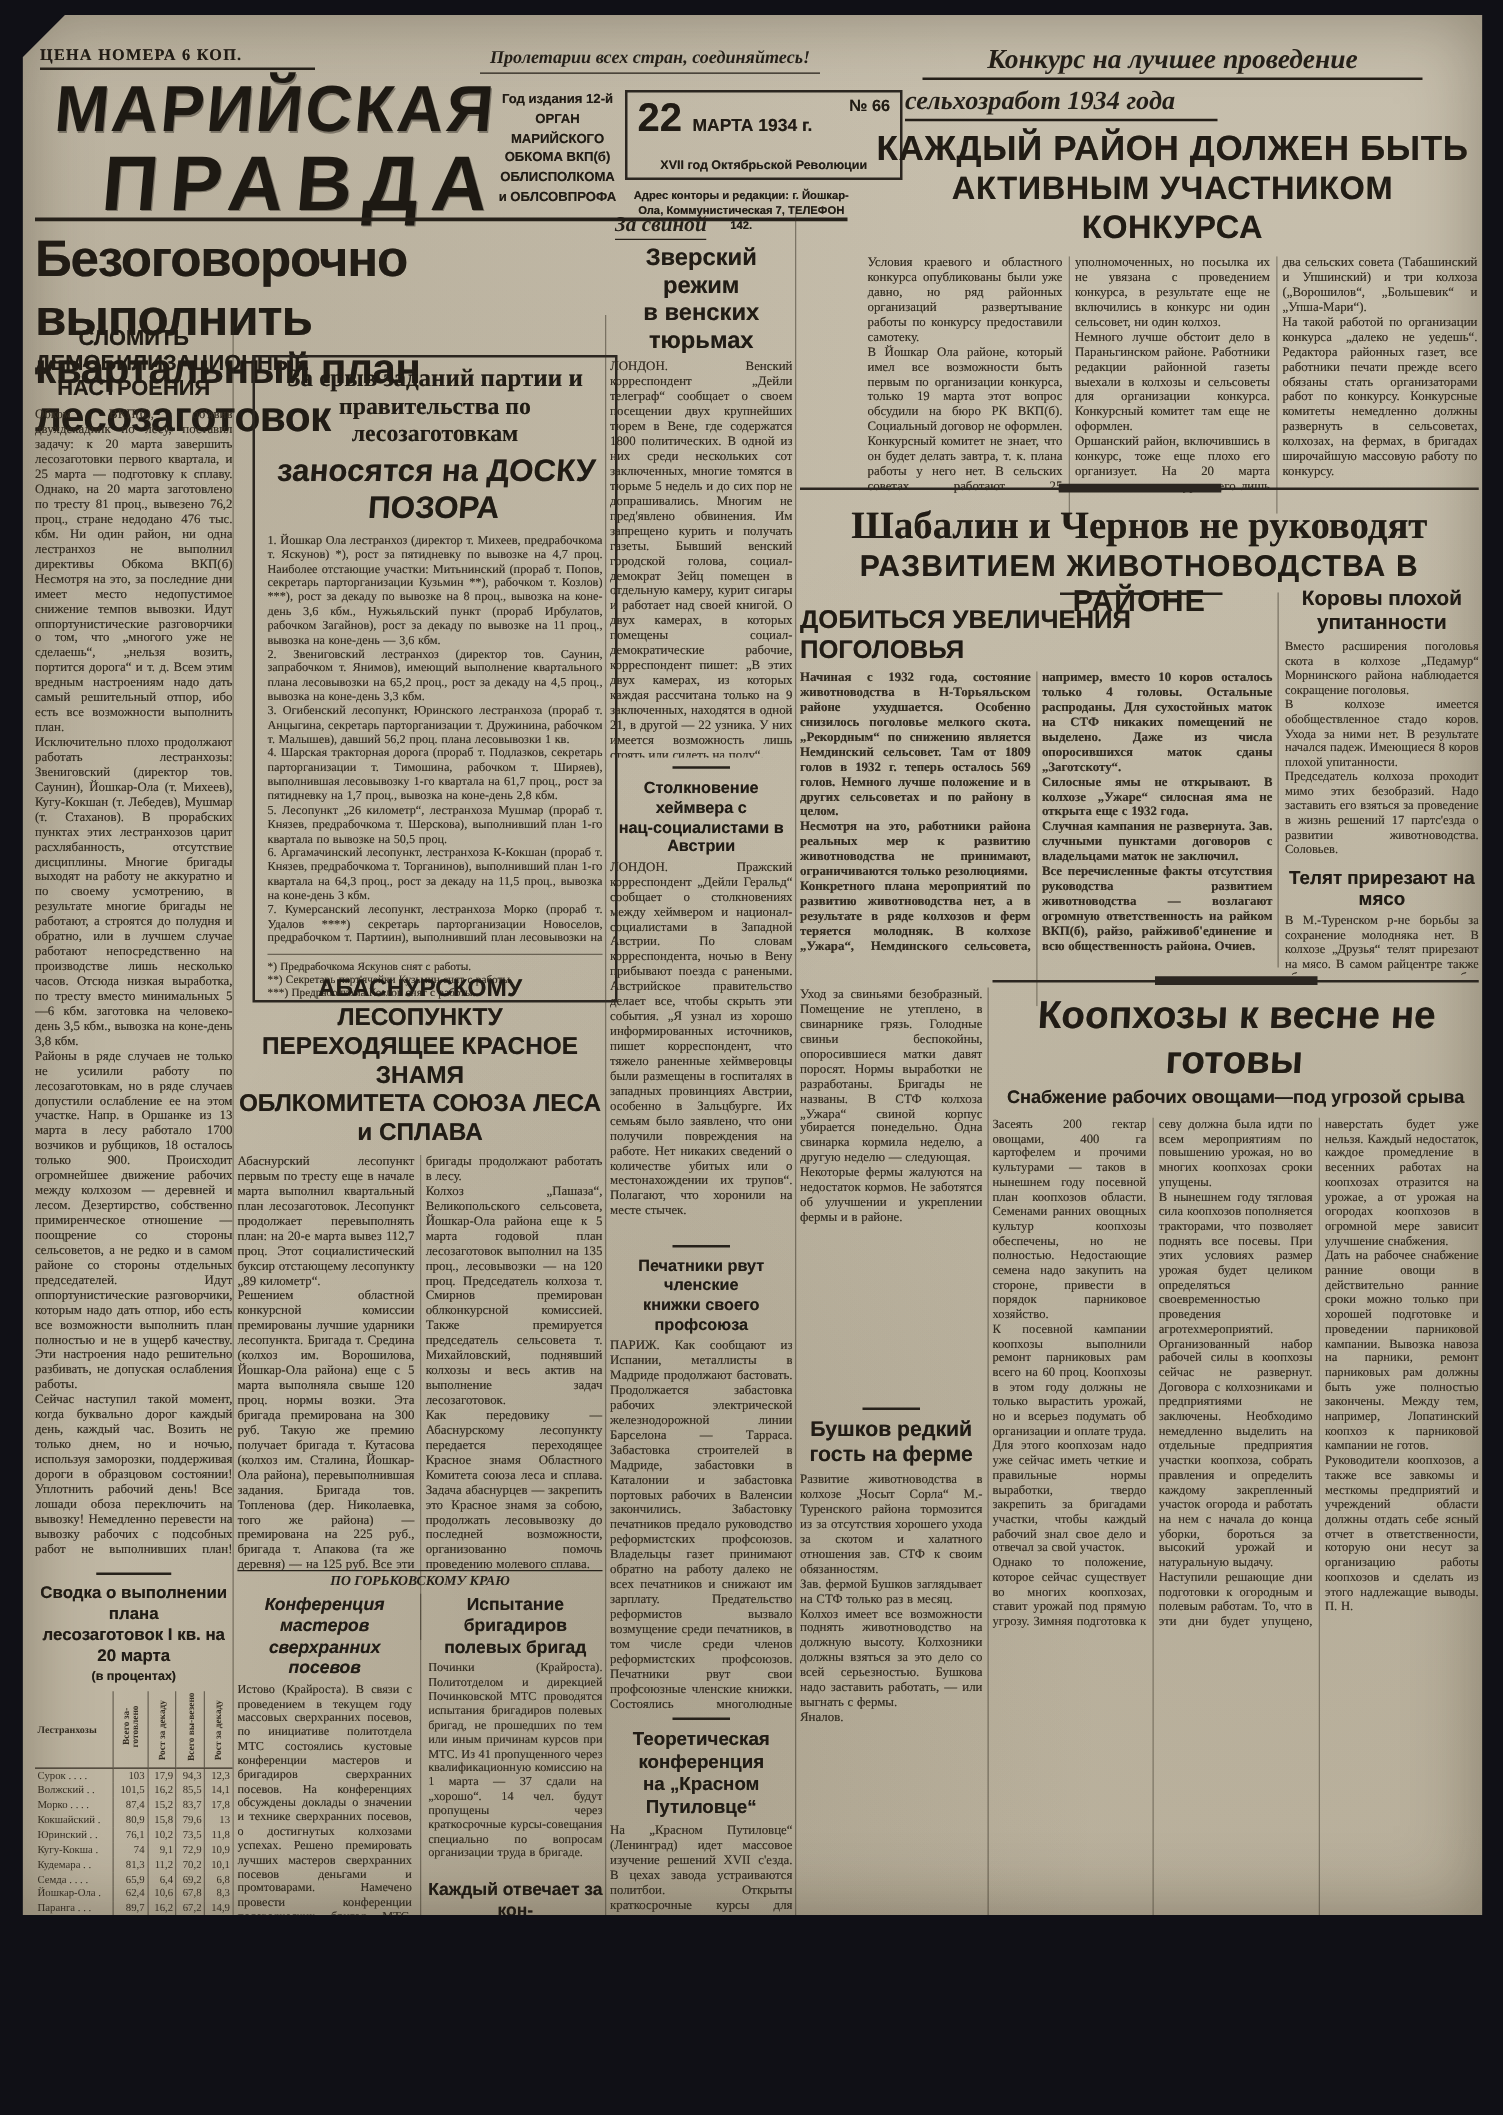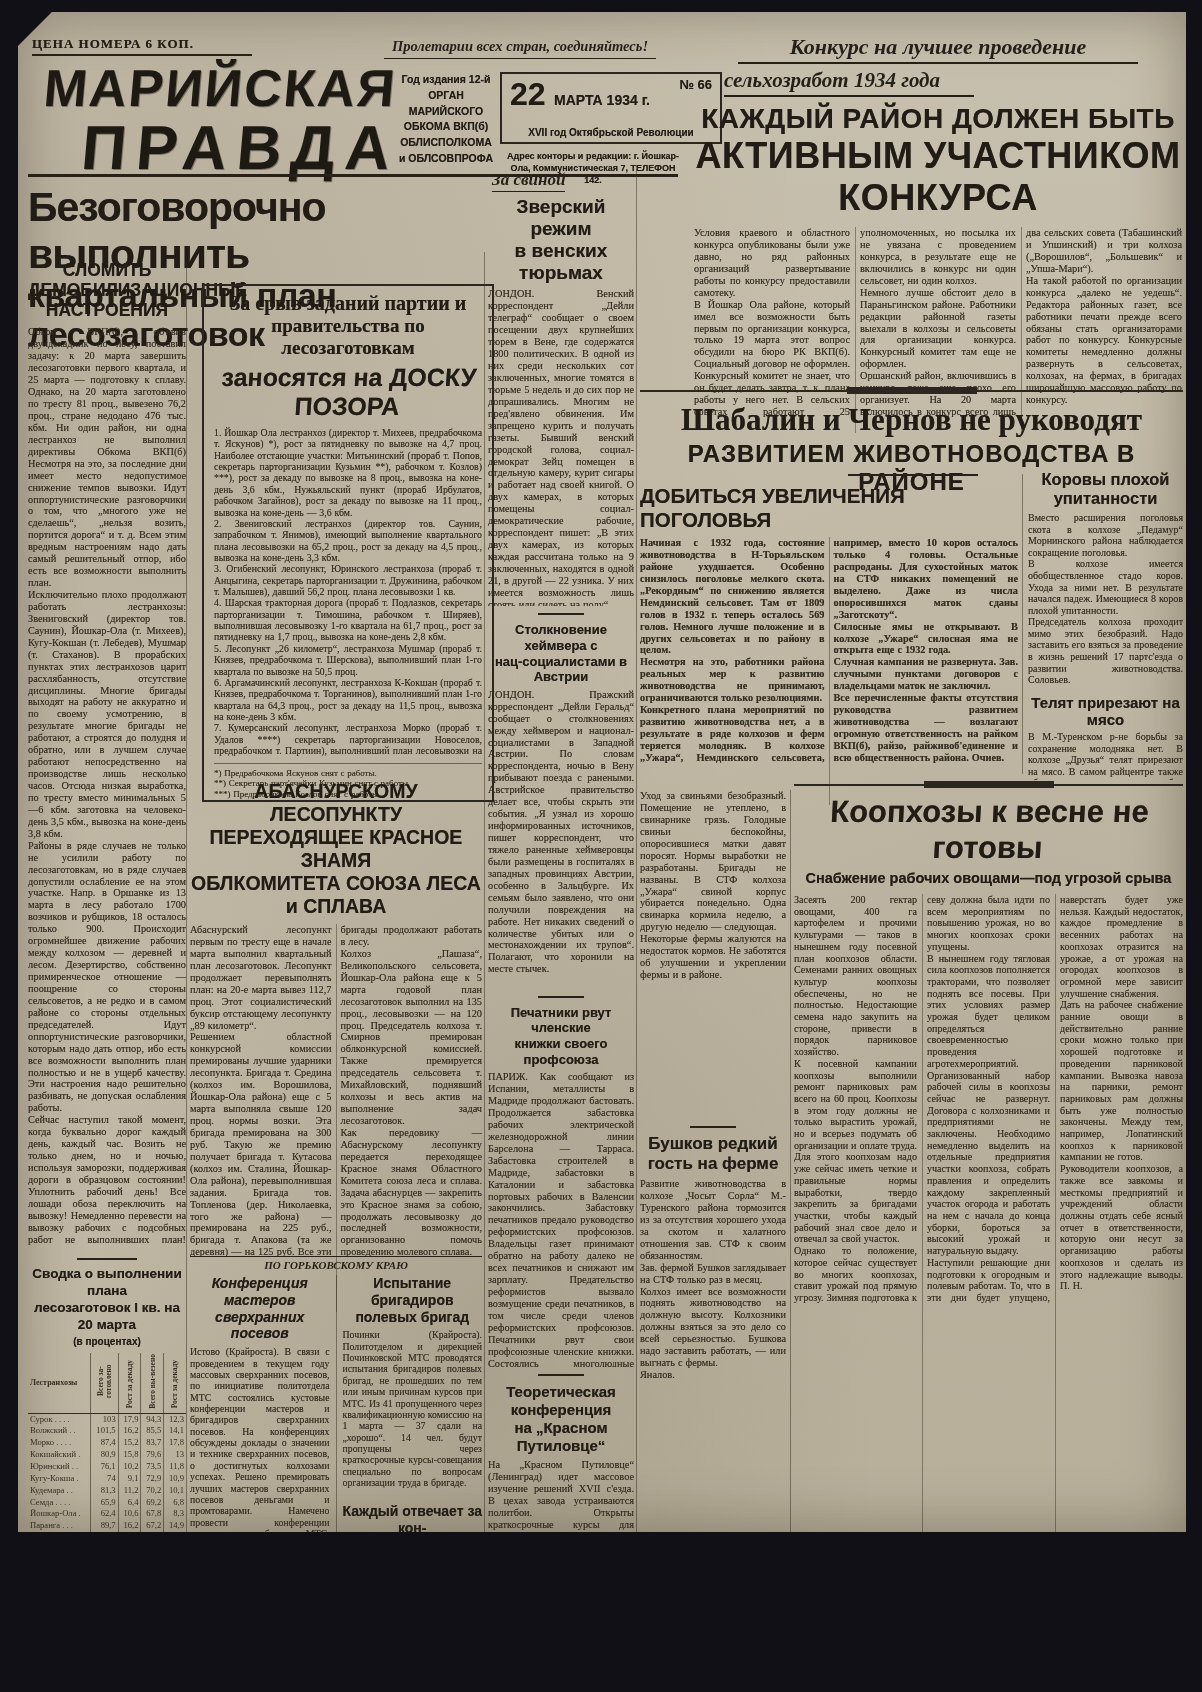--- a/index.html
+++ b/index.html
@@ -64,21 +64,21 @@
     <div class="abs h-sans" style="right:8px;top:3px;font-size:13px;">№ 66</div>
     <div class="abs h-sans ctr" style="left:4px;right:4px;bottom:3px;font-size:10px;line-height:1.2;">XVII год Октябрьской Революции</div>
   </div>
 
   <div class="abs h-sans" style="left:484px;top:138px;width:182px;font-size:9px;line-height:1.35;text-align:center;">Адрес конторы и редакции: г. Йошкар-Ола, Коммунистическая 7, ТЕЛЕФОН 142.</div>
 
   <div class="abs" style="left:676px;top:22px;width:488px;">
     <div class="script ctr" style="font-size:22px;border-bottom:2px solid #241f18;width:400px;margin:0 auto;padding-bottom:2px;">Конкурс на лучшее проведение</div>
     <div class="script" style="font-size:21px;border-bottom:2px solid #241f18;width:250px;margin:4px 0 6px 30px;padding-bottom:2px;">сельхозработ 1934 года</div>
     <div class="h-sans ctr" style="font-size:28px;letter-spacing:.5px;">КАЖДЫЙ РАЙОН ДОЛЖЕН БЫТЬ</div>
-    <div class="h-sans ctr" style="font-size:36px;letter-spacing:.5px;">АКТИВНЫМ УЧАСТНИКОМ КОНКУРСА</div>
+    <div class="h-sans ctr" style="font-size:26px;letter-spacing:.5px;">АКТИВНЫМ УЧАСТНИКОМ КОНКУРСА</div>
     <div class="body-text cols3" style="height:206px;margin-top:8px;">Условия краевого и областного конкурса опубликованы были уже давно, но ряд районных организаций развертывание работы по конкурсу предоставили самотеку.
 В Йошкар Ола районе, который имел все возможности быть первым по организации конкурса, только 19 марта этот вопрос обсудили на бюро РК ВКП(б). Социальный договор не оформлен. Конкурсный комитет не знает, что он будет делать завтра, т. к. плана работы у него нет. В сельских советах работают 25 уполномоченных, но посылка их не увязана с проведением конкурса, в результате еще не включились в конкурс ни один сельсовет, ни один колхоз.
 Немного лучше обстоит дело в Параньгинском районе. Работники редакции районной газеты выехали в колхозы и сельсоветы для организации конкурса. Конкурсный комитет там еще не оформлен.
 Оршанский район, включившись в конкурс, тоже еще плохо его организует. На 20 марта включилось в конкурс всего лишь два сельских совета (Табашинский и Упшинский) и три колхоза („Ворошилов“, „Большевик“ и „Упша-Мари“).
 На такой работой по организации конкурса „далеко не уедешь“. Редактора районных газет, все работники печати прежде всего обязаны стать организаторами работ по конкурсу. Конкурсные комитеты немедленно должны развернуть в сельсоветах, колхозах, на фермах, в бригадах широчайшую массовую работу по конкурсу.</div>
   </div>
 
   <div class="abs" style="left:10px;top:162px;width:650px;height:3px;background:#26211a;"></div>
 
   <div class="abs" style="left:10px;top:172px;width:454px;">

